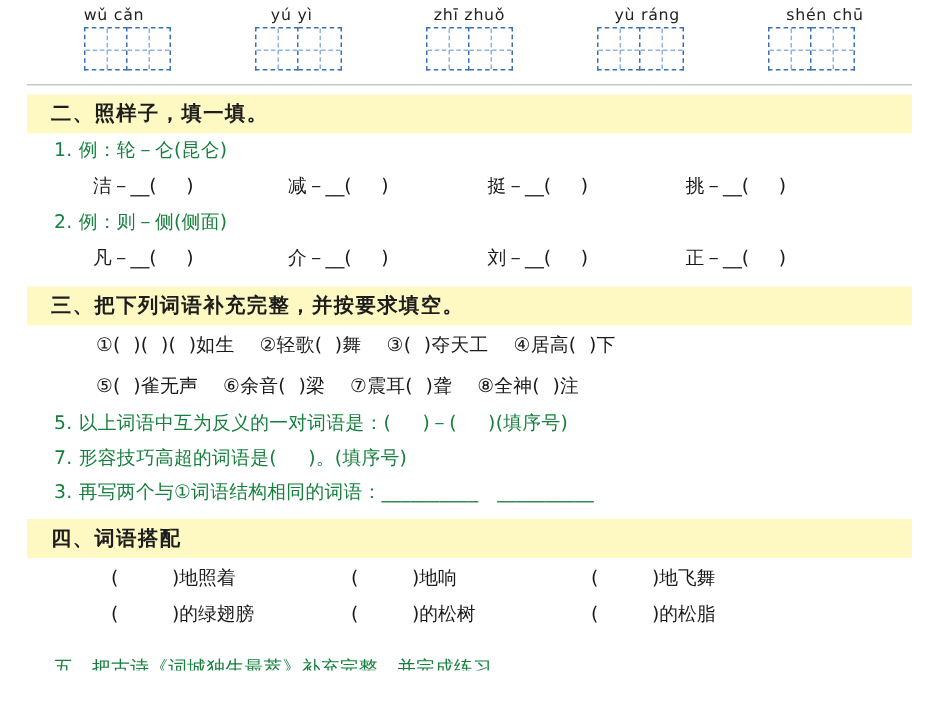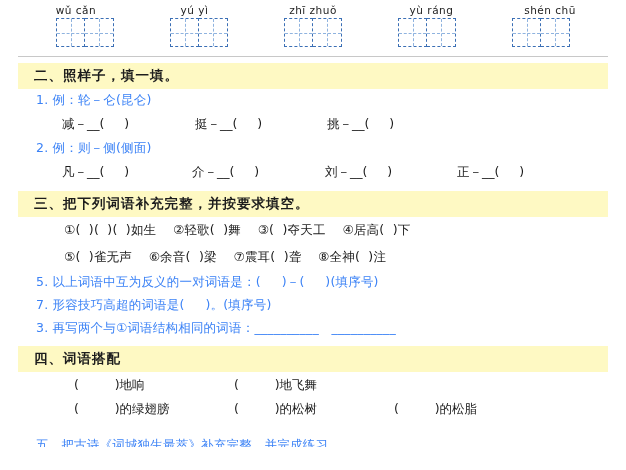--- a/index.html
+++ b/index.html
@@ -86,21 +86,21 @@
     font-size: 13.5px;
     color: #1d1d1d;
     padding: 4px 6px 4px 16px;
     margin-top: 6px;
     letter-spacing: 1px;
   }
   
   .line {
     font-family: "DejaVu Sans", "Liberation Sans", sans-serif;
     font-size: 12.5px;
-    color: #3b82f6;
+    color: #15803d;
     padding: 3px 0 3px 18px;
     white-space: pre;
     letter-spacing: 0.2px;
   }
   .spread {
     display: flex;
     padding-left: 44px;
     padding-top: 4px;
     padding-bottom: 4px;
   }
@@ -172,20 +172,21 @@
       <div class="tianzi"></div>
       <div class="tianzi"></div>
     </div>
   </div>
 
   <hr class="rule">
 
   <div class="section-head">二、照样子，填一填。</div>
   <div class="line">1. 例：轮－仑(昆仑)</div>
   <div class="spread">
+    <span class="sp-1">洁－__(     )</span>
     <span class="sp-2">减－__(     )</span>
     <span class="sp-3">挺－__(     )</span>
     <span class="sp-4">挑－__(     )</span>
   </div>
   <div class="line">2. 例：则－侧(侧面)</div>
   <div class="spread">
     <span class="sp-1">凡－__(     )</span>
     <span class="sp-2">介－__(     )</span>
     <span class="sp-3">刘－__(     )</span>
     <span class="sp-4">正－__(     )</span>
@@ -193,20 +194,21 @@
 
   <div class="section-head">三、把下列词语补充完整，并按要求填空。</div>
   <div class="idioms">①(  )(  )(  )如生    ②轻歌(  )舞    ③(  )夺天工    ④居高(  )下</div>
   <div class="idioms">⑤(  )雀无声    ⑥余音(  )梁    ⑦震耳(  )聋    ⑧全神(  )注</div>
   <div class="line">5. 以上词语中互为反义的一对词语是：(     )－(     )(填序号)</div>
   <div class="line">7. 形容技巧高超的词语是(     )。(填序号)</div>
   <div class="line">3. 再写两个与①词语结构相同的词语：__________   __________</div>
 
   <div class="section-head">四、词语搭配</div>
   <div class="match-row">
+    <span>(         )地照着</span>
     <span>(         )地响</span>
     <span>(         )地飞舞</span>
   </div>
   <div class="match-row">
     <span>(         )的绿翅膀</span>
     <span>(         )的松树</span>
     <span>(         )的松脂</span>
   </div>
 
   <div class="clip-bottom">

